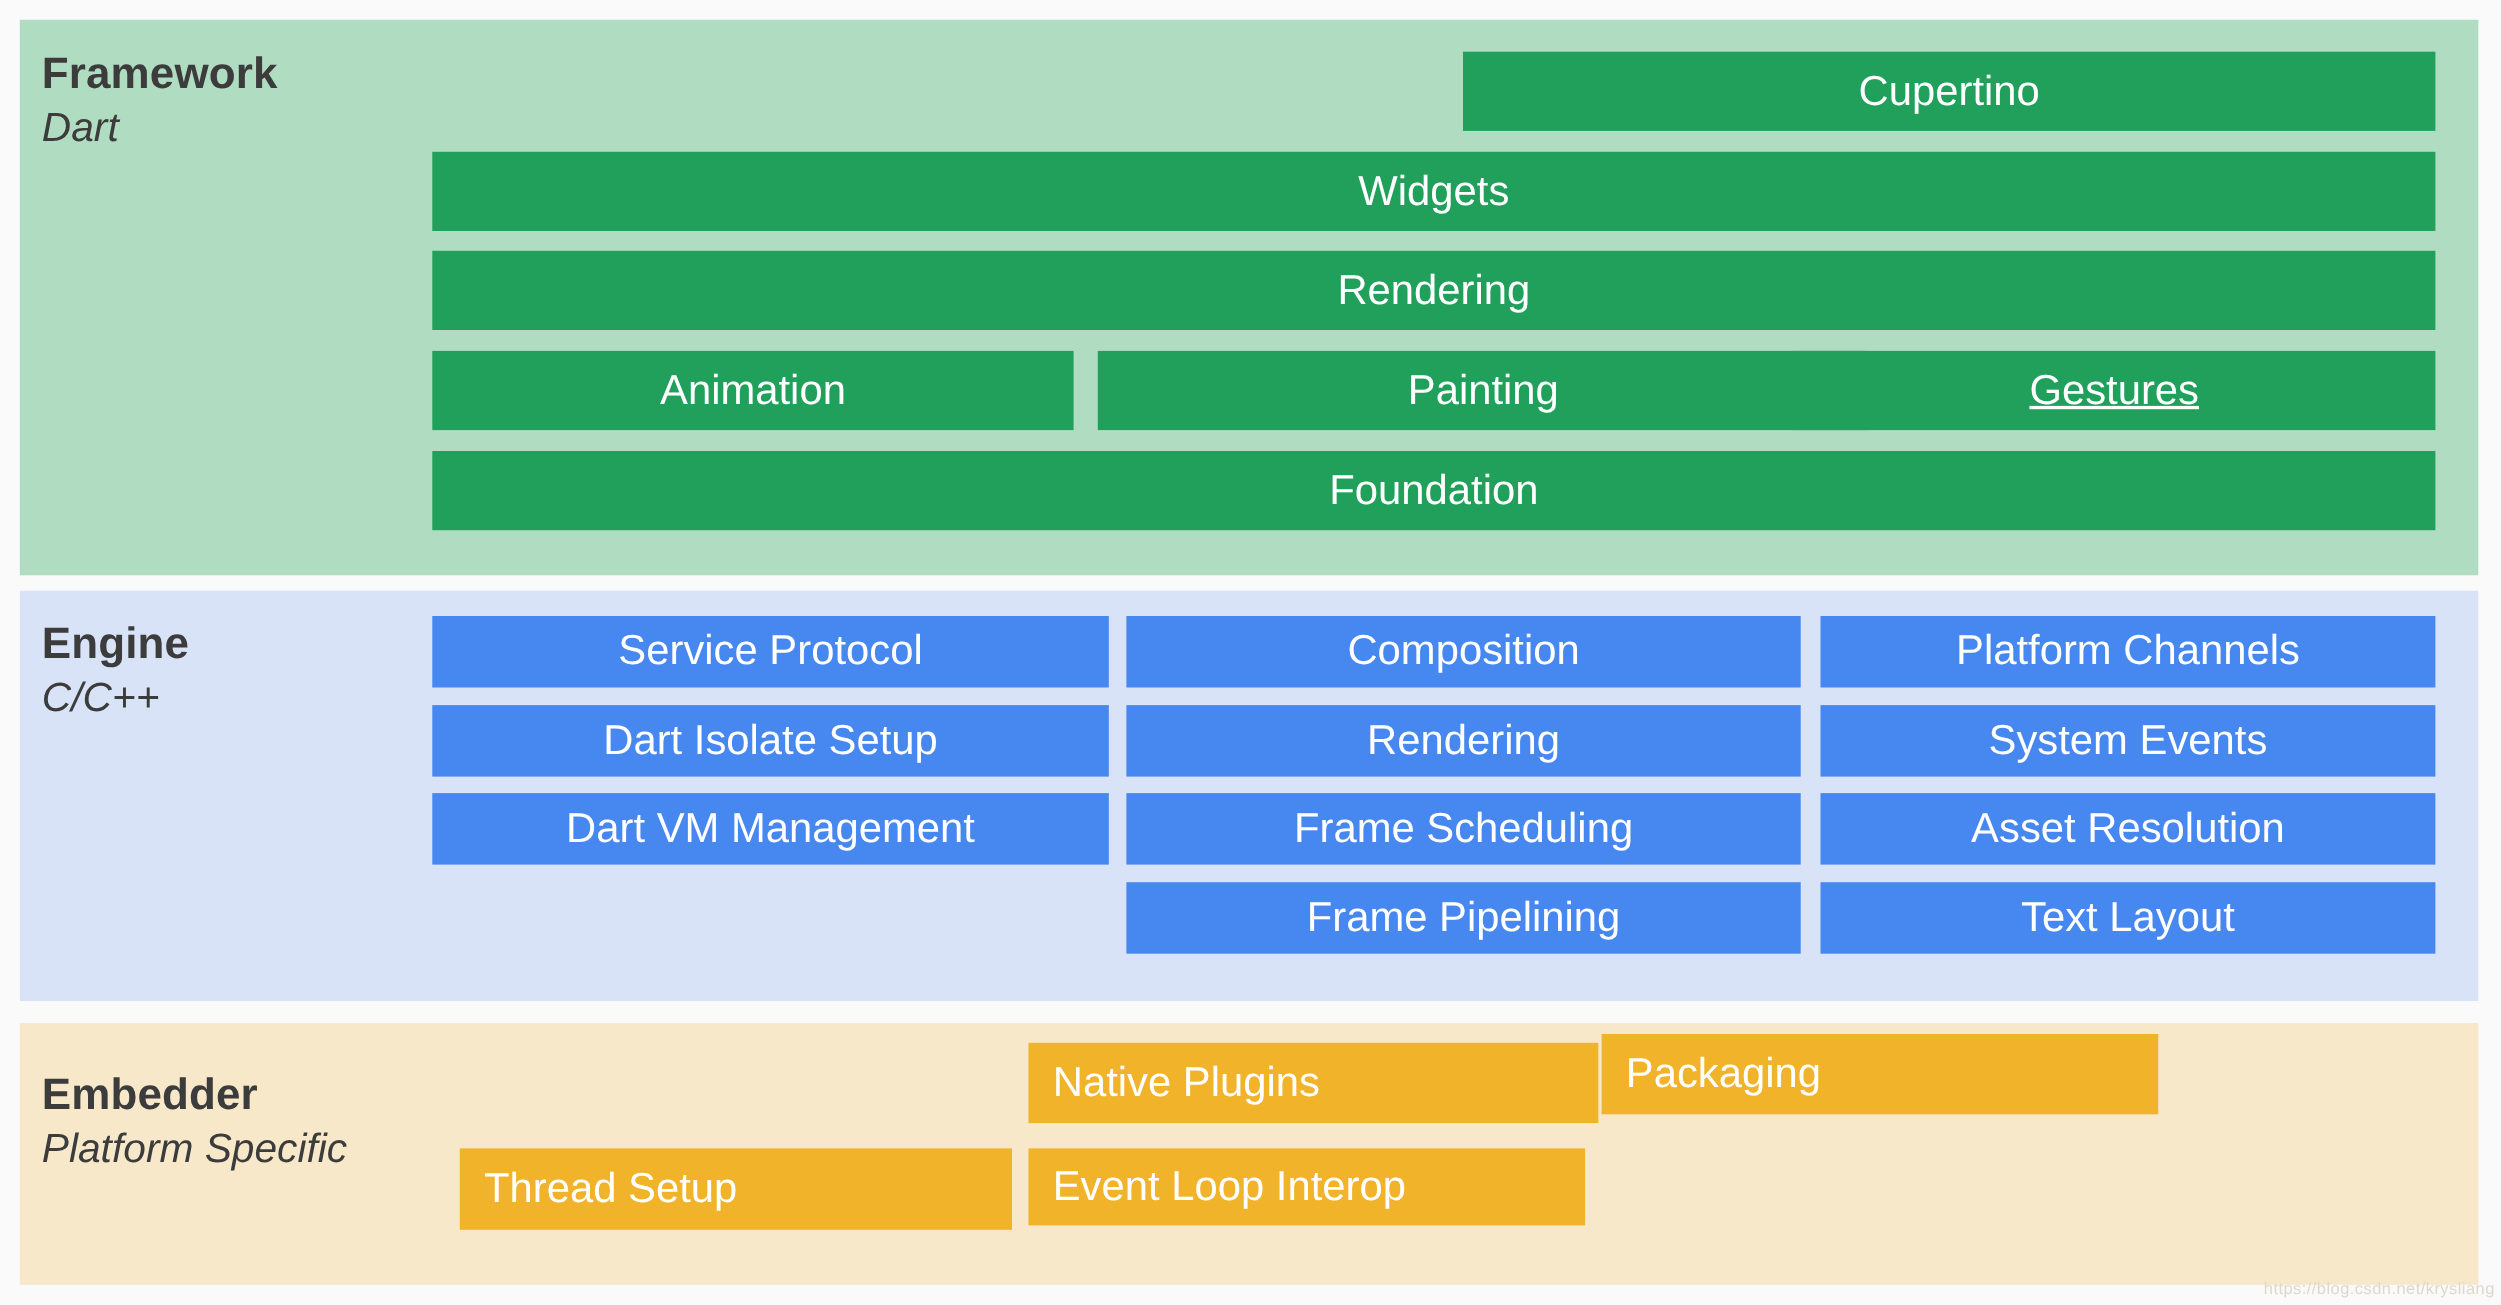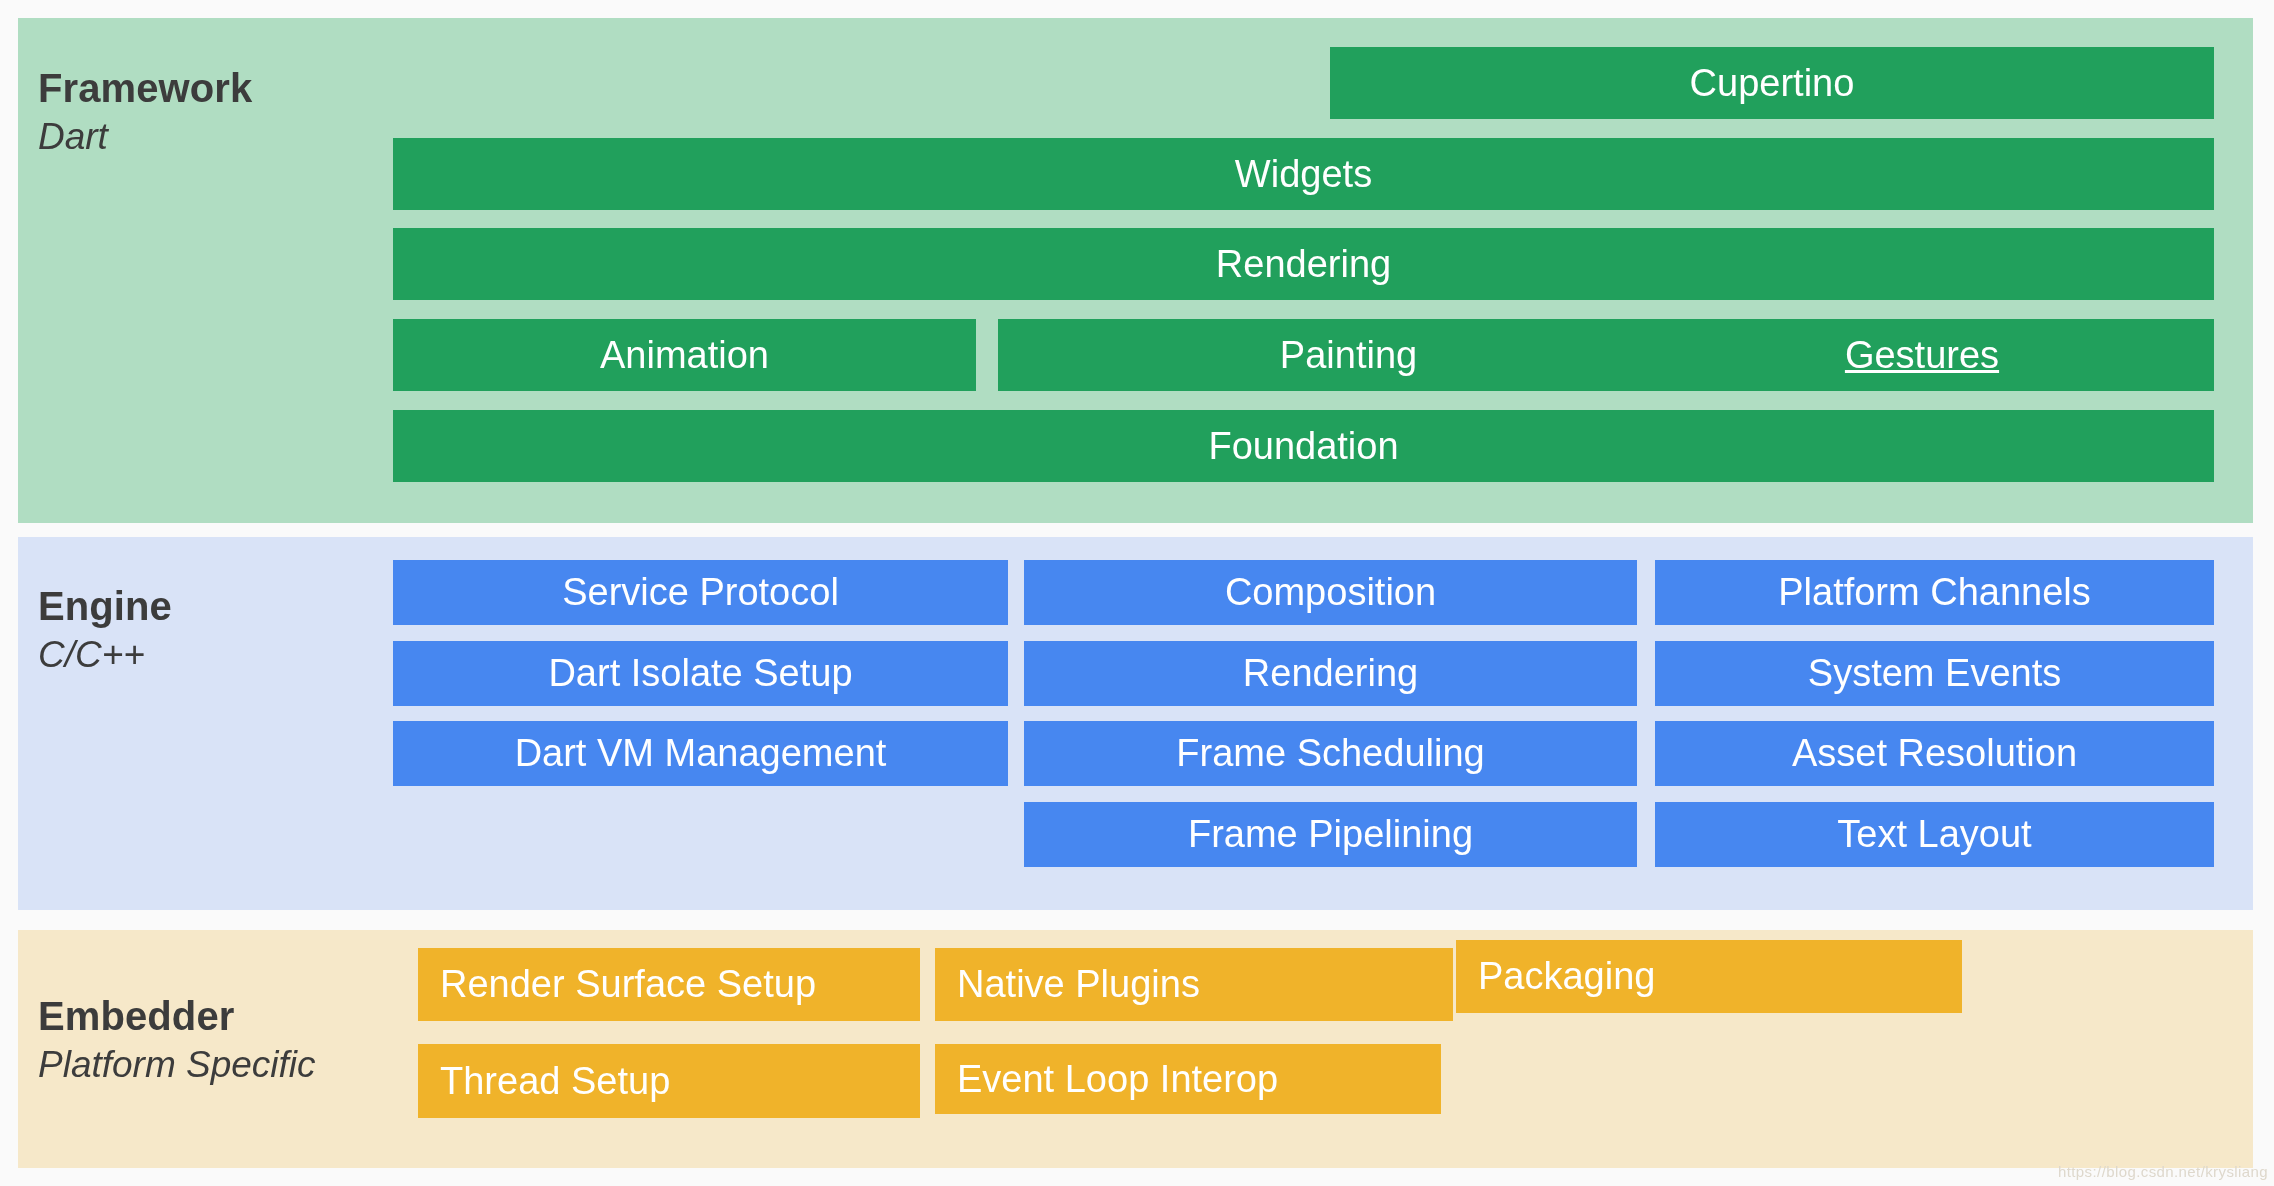--- a/index.html
+++ b/index.html
@@ -29,21 +29,20 @@
     position: absolute;
     left: 38px;
     color: #3c3c3c;
     line-height: 1.18;
   }
   .layer-label .layer-title {
     display: block;
     font-size: 40px;
     font-weight: bold;
     letter-spacing: 0.1px;
-    margin-top: 21px;
   }
   .layer-label .layer-sub {
     display: block;
     font-size: 37px;
     font-style: italic;
     font-weight: normal;
     margin-top: 3px;
   }
 
   
@@ -161,23 +160,20 @@
   </div>
 
   <div class="layer-panel" style="left:18px; top:930px; width:2235px; height:238px; background:#f6e8c9;">
   </div>
 
   <div class="layer-label" style="top:972px;">
     <span class="layer-title">Embedder</span>
     <span class="layer-sub">Platform Specific</span>
   </div>
 
-  <div class="box amber left" style="left:418px; top:948px; width:502px; height:73px;">
-    <span>Render Surface Setup</span>
-  </div>
   <div class="box amber left" style="left:935px; top:948px; width:518px; height:73px;">
     <span>Native Plugins</span>
   </div>
   <div class="box amber left" style="left:1456px; top:940px; width:506px; height:73px;">
     <span>Packaging</span>
   </div>
 
   <div class="box amber left" style="left:418px; top:1044px; width:502px; height:74px;">
     <span>Thread Setup</span>
   </div>

